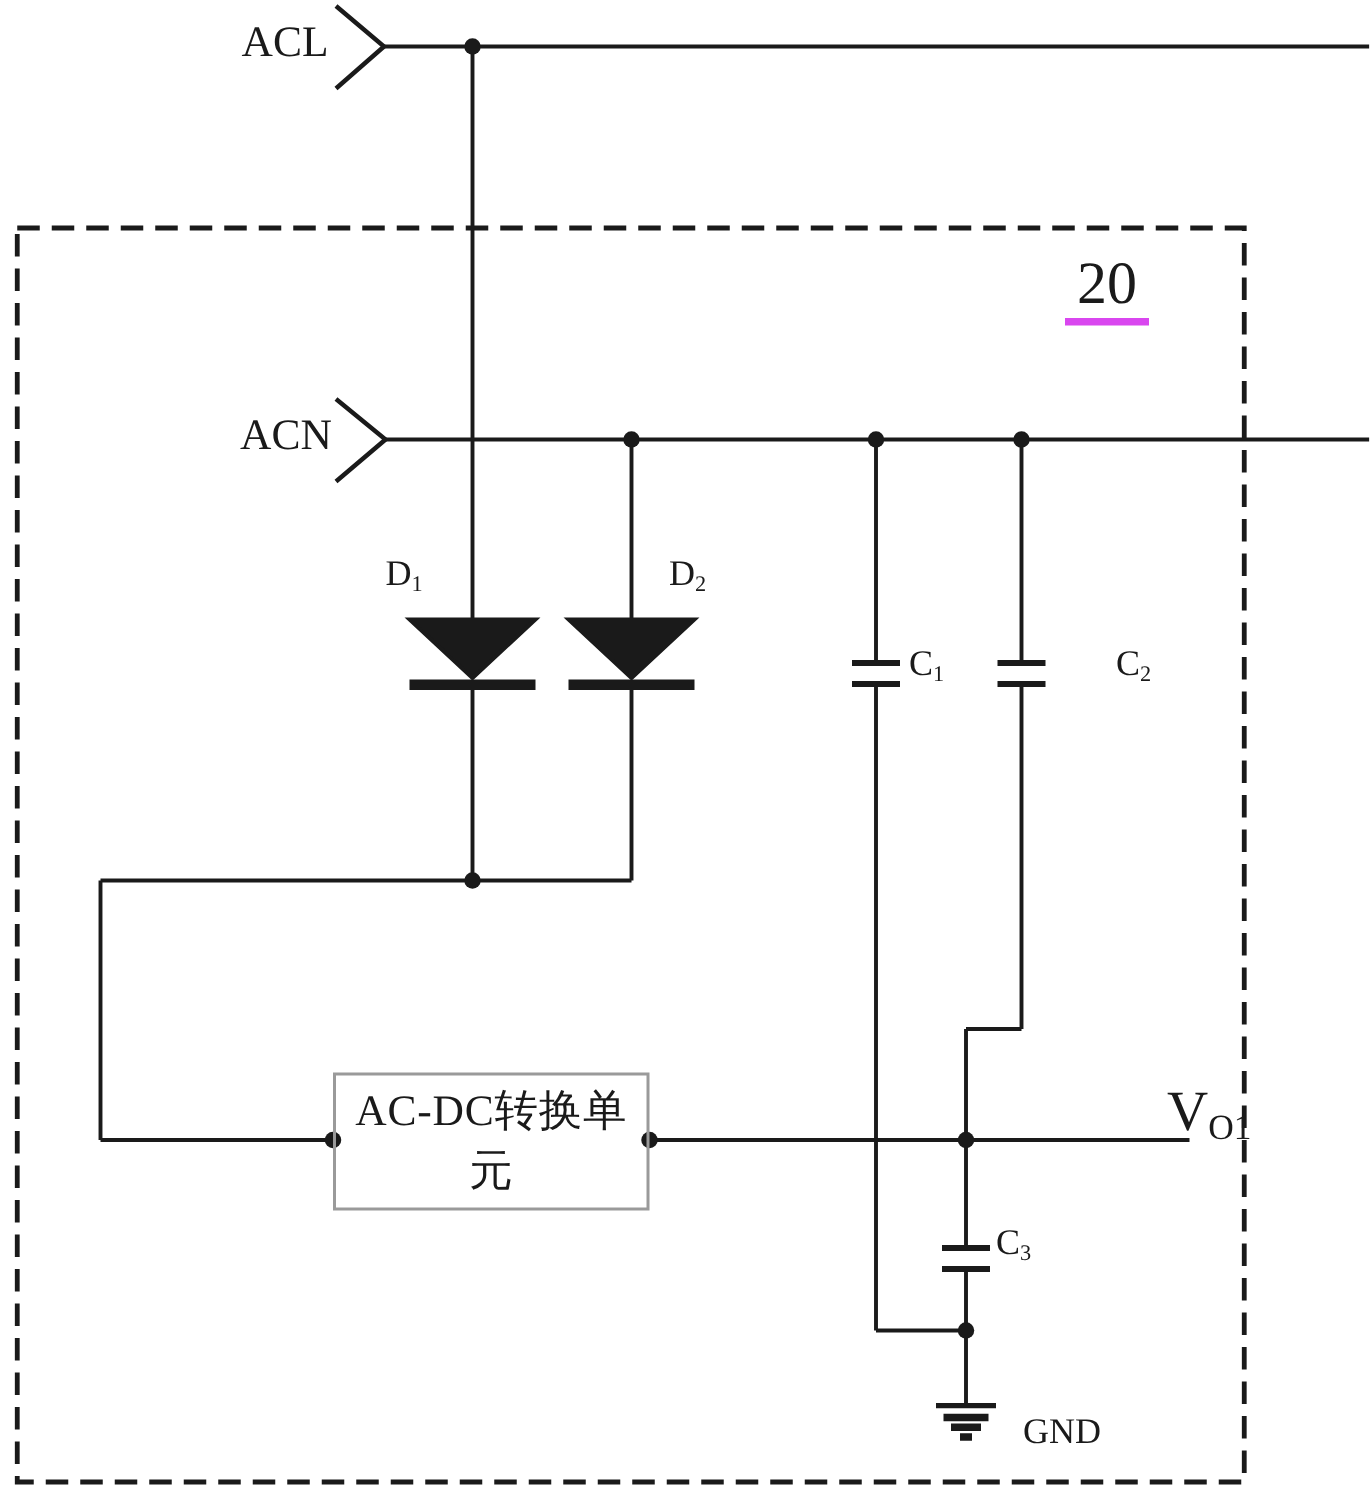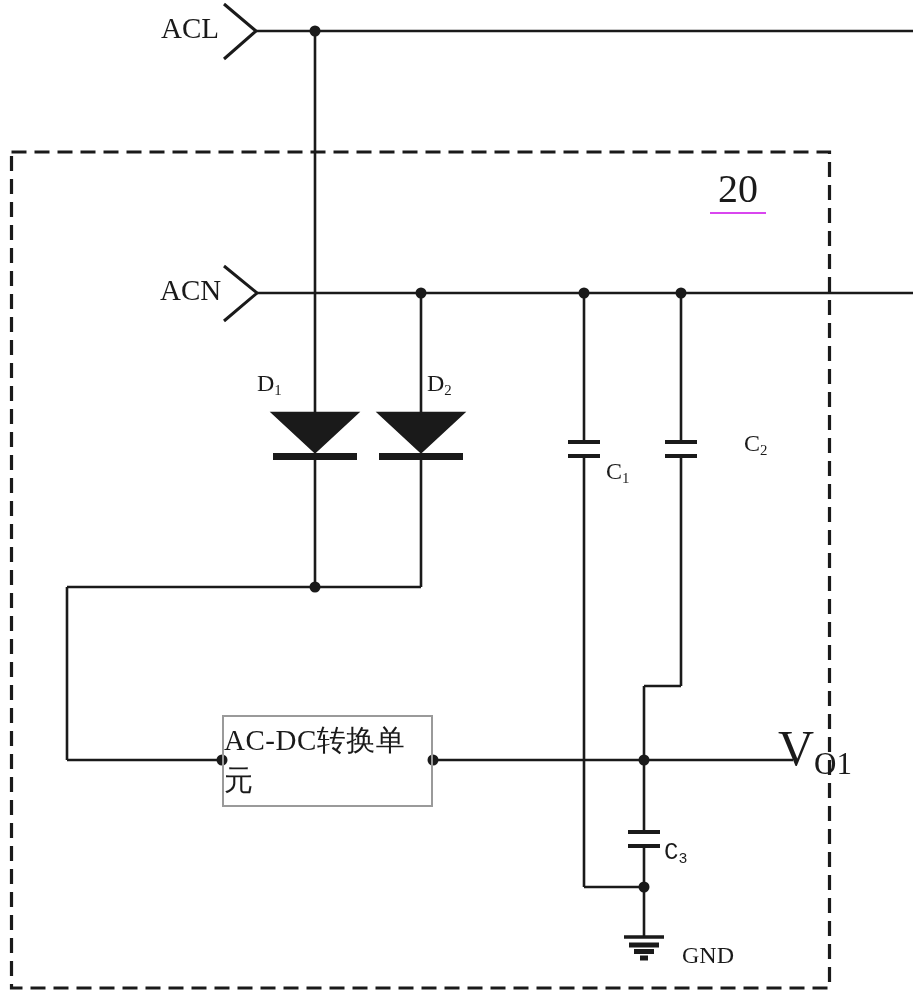--- a/index.html
+++ b/index.html
@@ -22,34 +22,35 @@
   .lbl sub{
     font-size:0.62em;
     vertical-align:-0.28em;
     line-height:0;
   }
   .lbl-input{font-size:29px;}
   .lbl-ref{
     font-size:40px;
     width:56px;
     text-align:center;
-    border-bottom:2px solid #d946ef;
+    border-bottom:5px solid #d946ef;
     padding-bottom:1px;
   }
-  .lbl-vout{font-size:50px;}
+  .lbl-vout{font-size:38px;}
   .converter-box{
     position:absolute;
     left:222px;top:715px;
     width:211px;height:92px;
     border:2px solid #9a9a9a;
     box-sizing:border-box;
     display:flex;align-items:center;justify-content:center;
     font-size:29px;
     color:#1a1a1a;
     letter-spacing:0.5px;
+    text-align:center;
   }
 </style>
 </head>
 <body>
 
 <div class="stage">
 
   <svg width="913" height="1000" viewBox="0 0 913 1000">
     <g stroke="#1a1a1a" stroke-width="2.6" fill="none">
 
@@ -130,27 +131,27 @@
   </svg>
 
   <div class="lbl lbl-input" style="left:160px;top:13px;width:60px;text-align:center;">ACL</div>
 
   <div class="lbl lbl-input" style="left:160px;top:275px;width:60px;text-align:right;">ACN</div>
 
   <div class="lbl lbl-ref" style="left:710px;top:167px;">20</div>
 
   <div class="lbl" style="left:257px;top:370px;"><span>D</span><sub>1</sub></div>
 
-  <div class="lbl" style="left:427px;top:370px;"><span>D</span><sub>2</sub></div>
+  <div class="lbl" style="left:446px;top:370px;"><span>D</span><sub>2</sub></div>
 
-  <div class="lbl" style="left:606px;top:430px;margin-top:28px;"><span>C</span><sub>1</sub></div>
+  <div class="lbl" style="left:606px;top:430px;"><span>C</span><sub>1</sub></div>
 
   <div class="lbl" style="left:700px;top:430px;margin-left:44px;"><span>C</span><sub>2</sub></div>
 
-  <div class="lbl" style="left:664px;top:840px;font-family:Liberation Mono, monospace;"><span>C</span><sub>3</sub></div>
+  <div class="lbl" style="left:664px;top:816px;"><span>C</span><sub>3</sub></div>
 
   <div class="lbl lbl-vout" style="left:778px;top:721px;"><span>V</span><sub>O1</sub></div>
 
   <div class="lbl" style="left:682px;top:942px;">GND</div>
 
   <div class="converter-box">
     <span>AC-DC转换单元</span>
   </div>
 
 </div>

